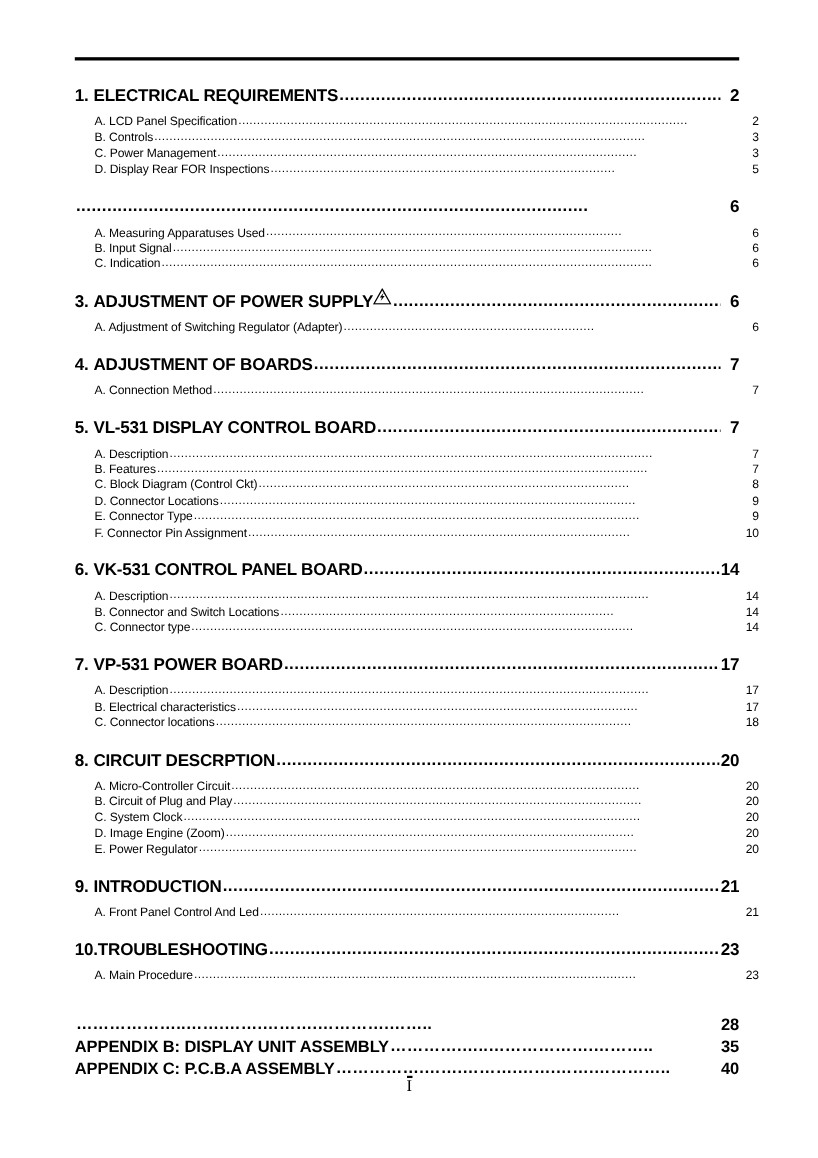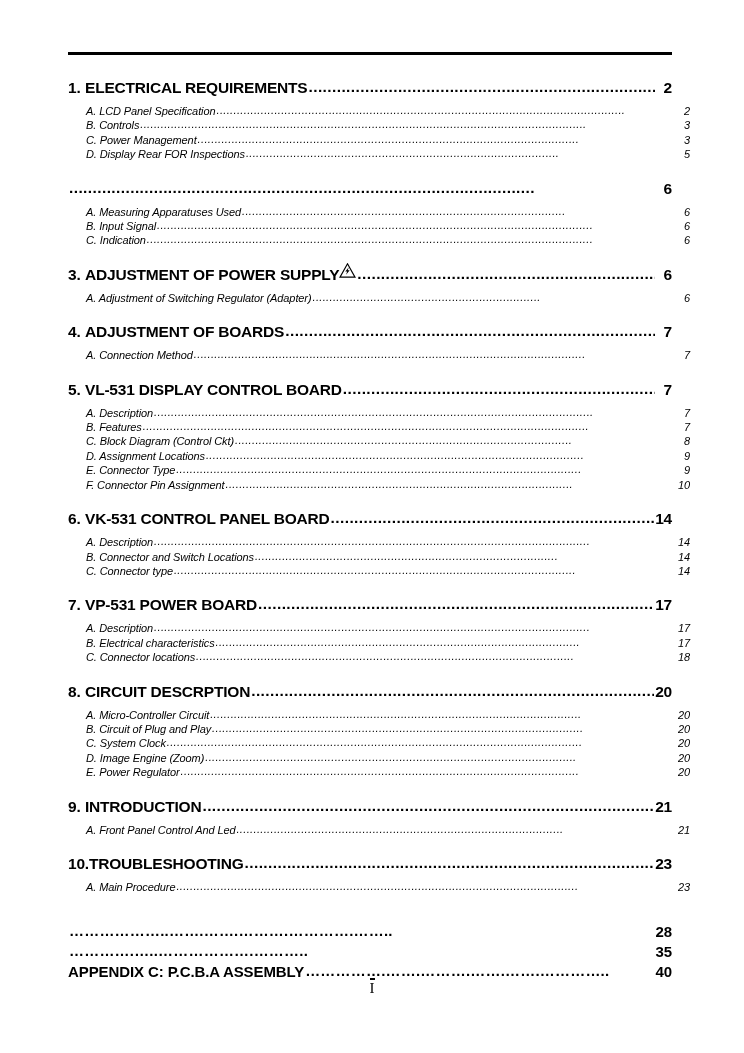--- a/index.html
+++ b/index.html
@@ -80,21 +80,20 @@
   .chapter .pg { min-width: 16px; }
 
   
   .subs { margin-top: 7px; }
   .sub {
     font-size: 11px;
     font-weight: normal;
     line-height: 14.4px;
     margin-left: 18px;
     letter-spacing: -0.1px;
-    font-style: italic;
   }
   .sub .leader {
     font-size: 11px;
     letter-spacing: 0.35px;
     position: relative;
     top: -1px;
   }
   .sub .pg { min-width: 12px; }
 
   
@@ -266,21 +265,21 @@
         <span class="txt">B. Features</span>
         <span class="leader">...................................................................................................................................</span>
         <span class="pg">7</span>
       </div>
       <div class="sub row">
         <span class="txt">C. Block Diagram (Control Ckt)</span>
         <span class="leader">...................................................................................................</span>
         <span class="pg">8</span>
       </div>
       <div class="sub row">
-        <span class="txt">D. Assignment Locations</span>
+        <span class="txt">D. Connector Locations</span>
         <span class="leader">...............................................................................................................</span>
         <span class="pg">9</span>
       </div>
       <div class="sub row">
         <span class="txt">E. Connector Type</span>
         <span class="leader">.......................................................................................................................</span>
         <span class="pg">9</span>
       </div>
       <div class="sub row">
         <span class="txt">F. Connector Pin Assignment</span>
@@ -413,20 +412,21 @@
         <span class="pg">23</span>
       </div>
     </div>
 
     <div class="appendix-block">
       <div class="appendix row">
         <span class="leader">………………..…….…….……….………….……..</span>
         <span class="pg">28</span>
       </div>
       <div class="appendix row">
+        <span class="txt">APPENDIX B: DISPLAY UNIT ASSEMBLY</span>
         <span class="leader">………….…..……………….………..</span>
         <span class="pg">35</span>
       </div>
       <div class="appendix row">
         <span class="txt">APPENDIX C: P.C.B.A ASSEMBLY</span>
         <span class="leader">…………….…….……….…….…….…………..</span>
         <span class="pg">40</span>
       </div>
     </div>
 

